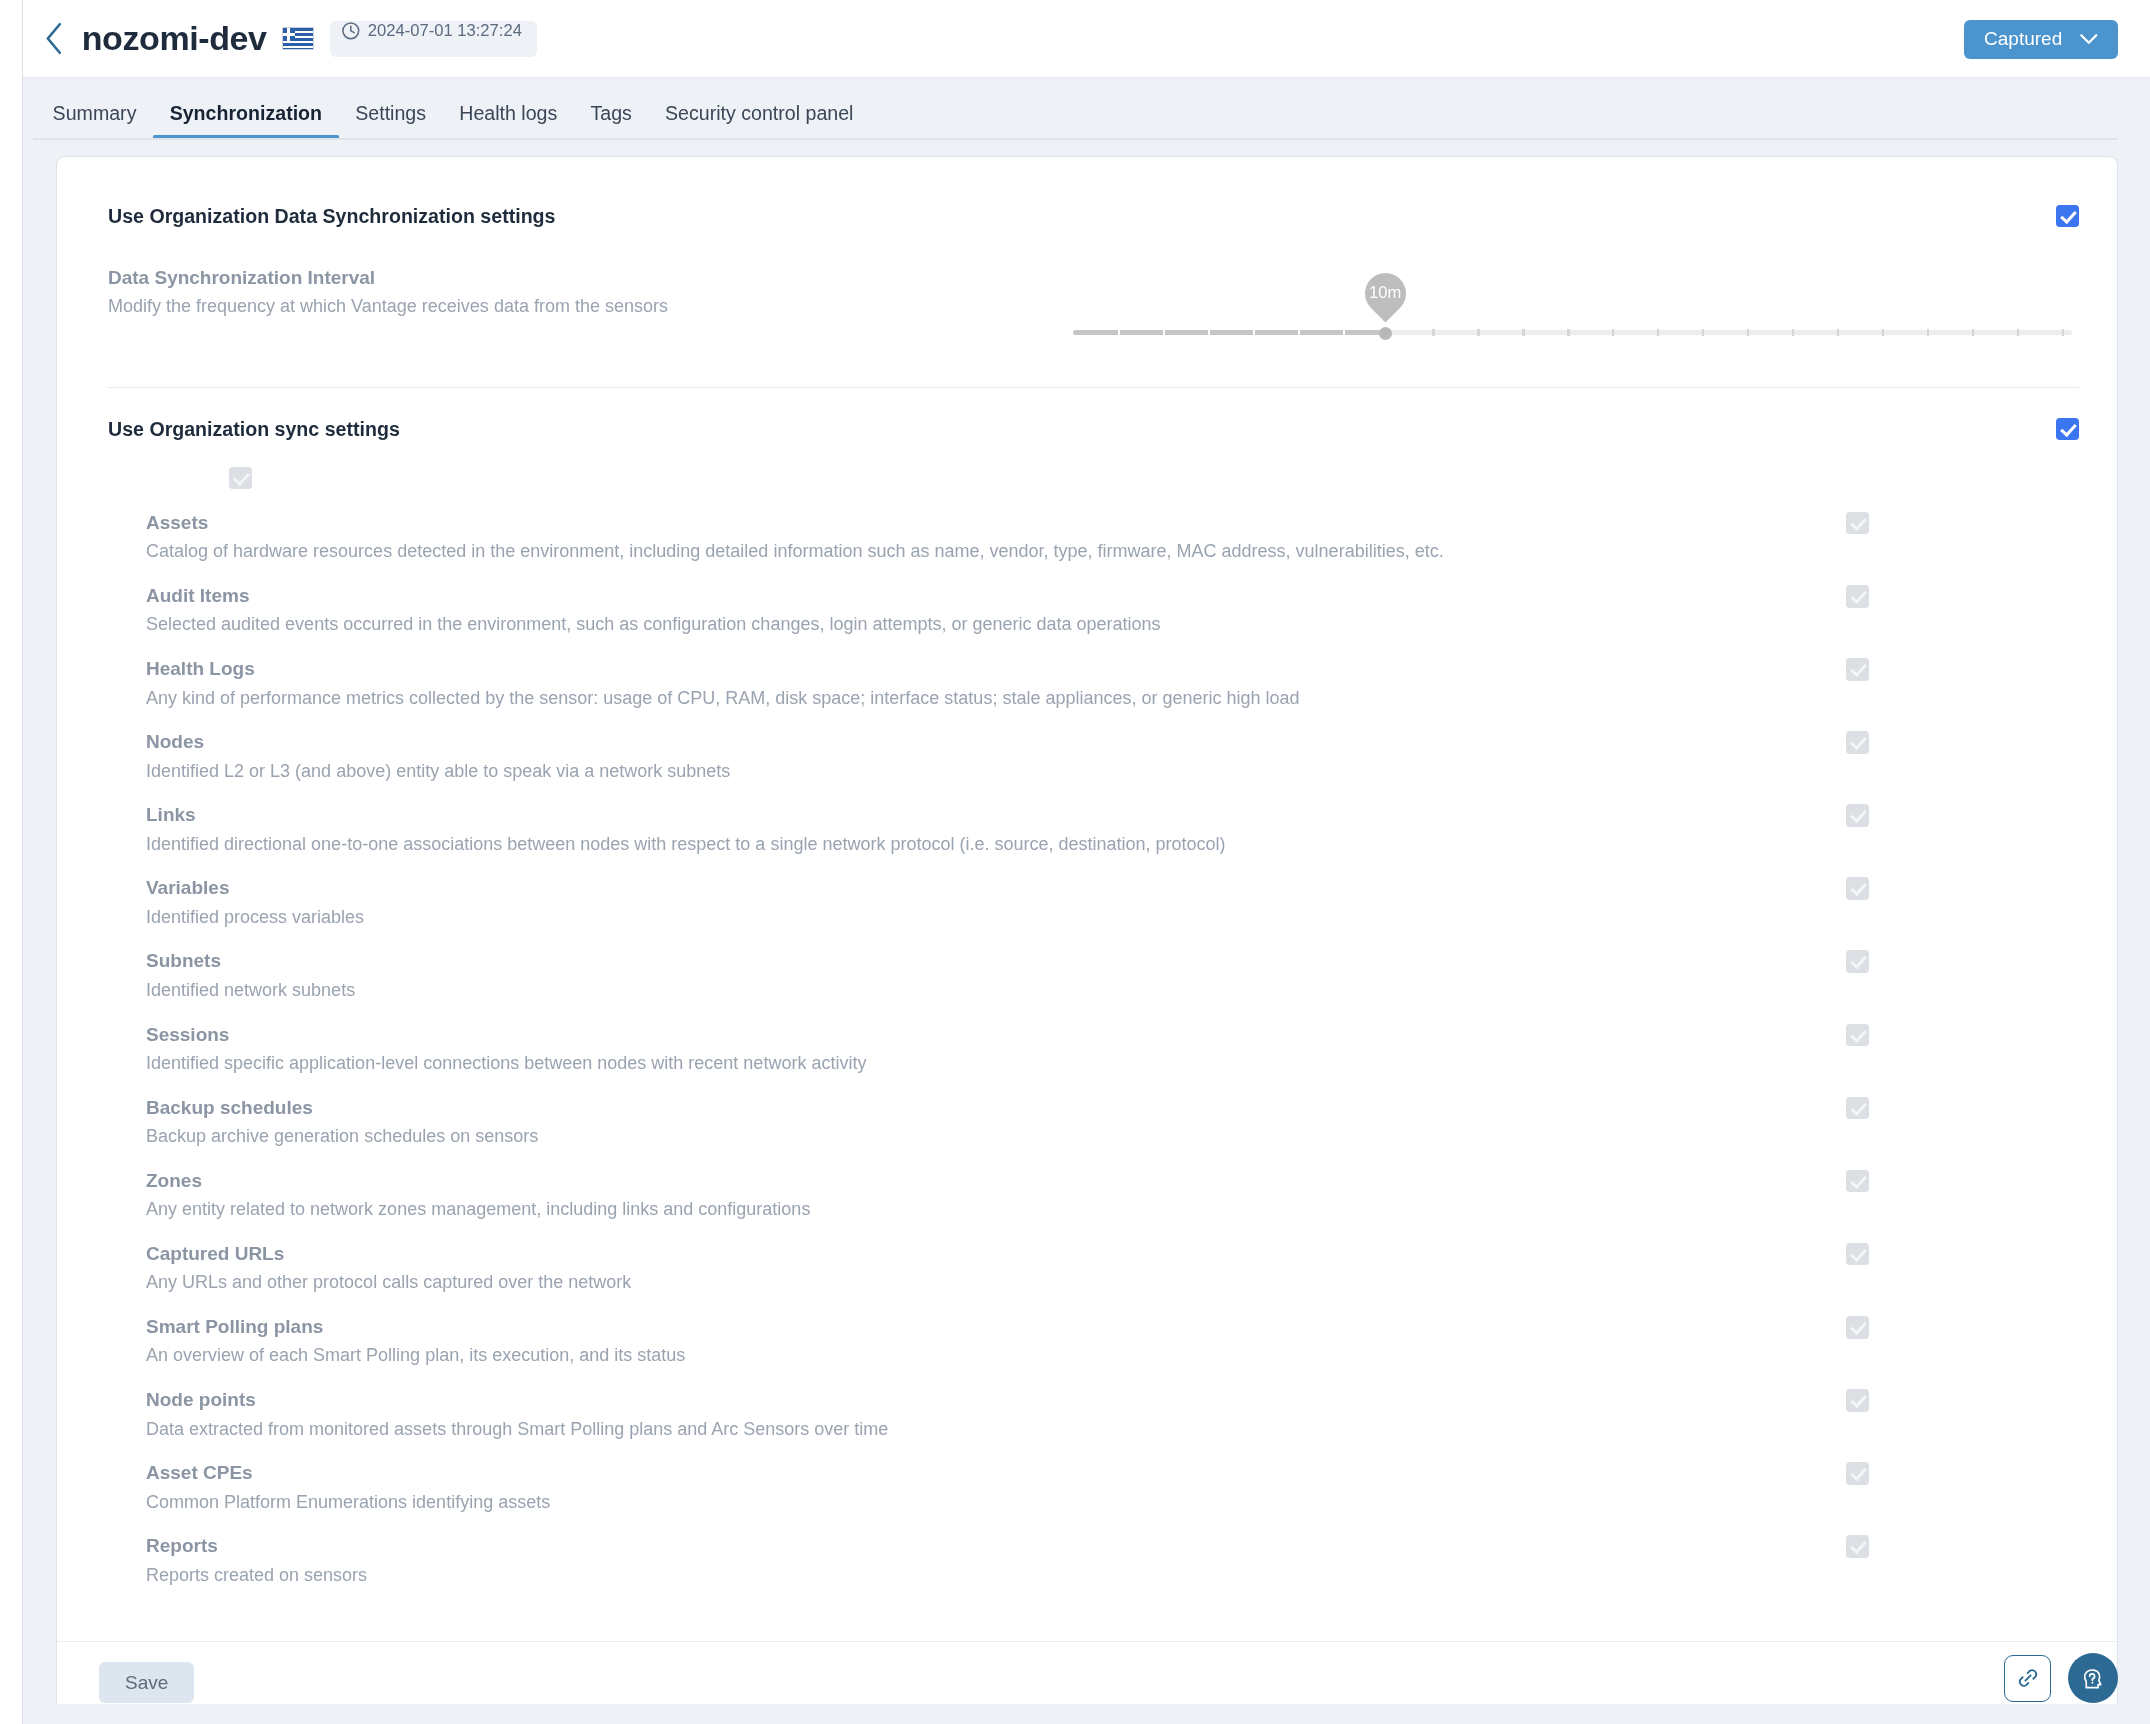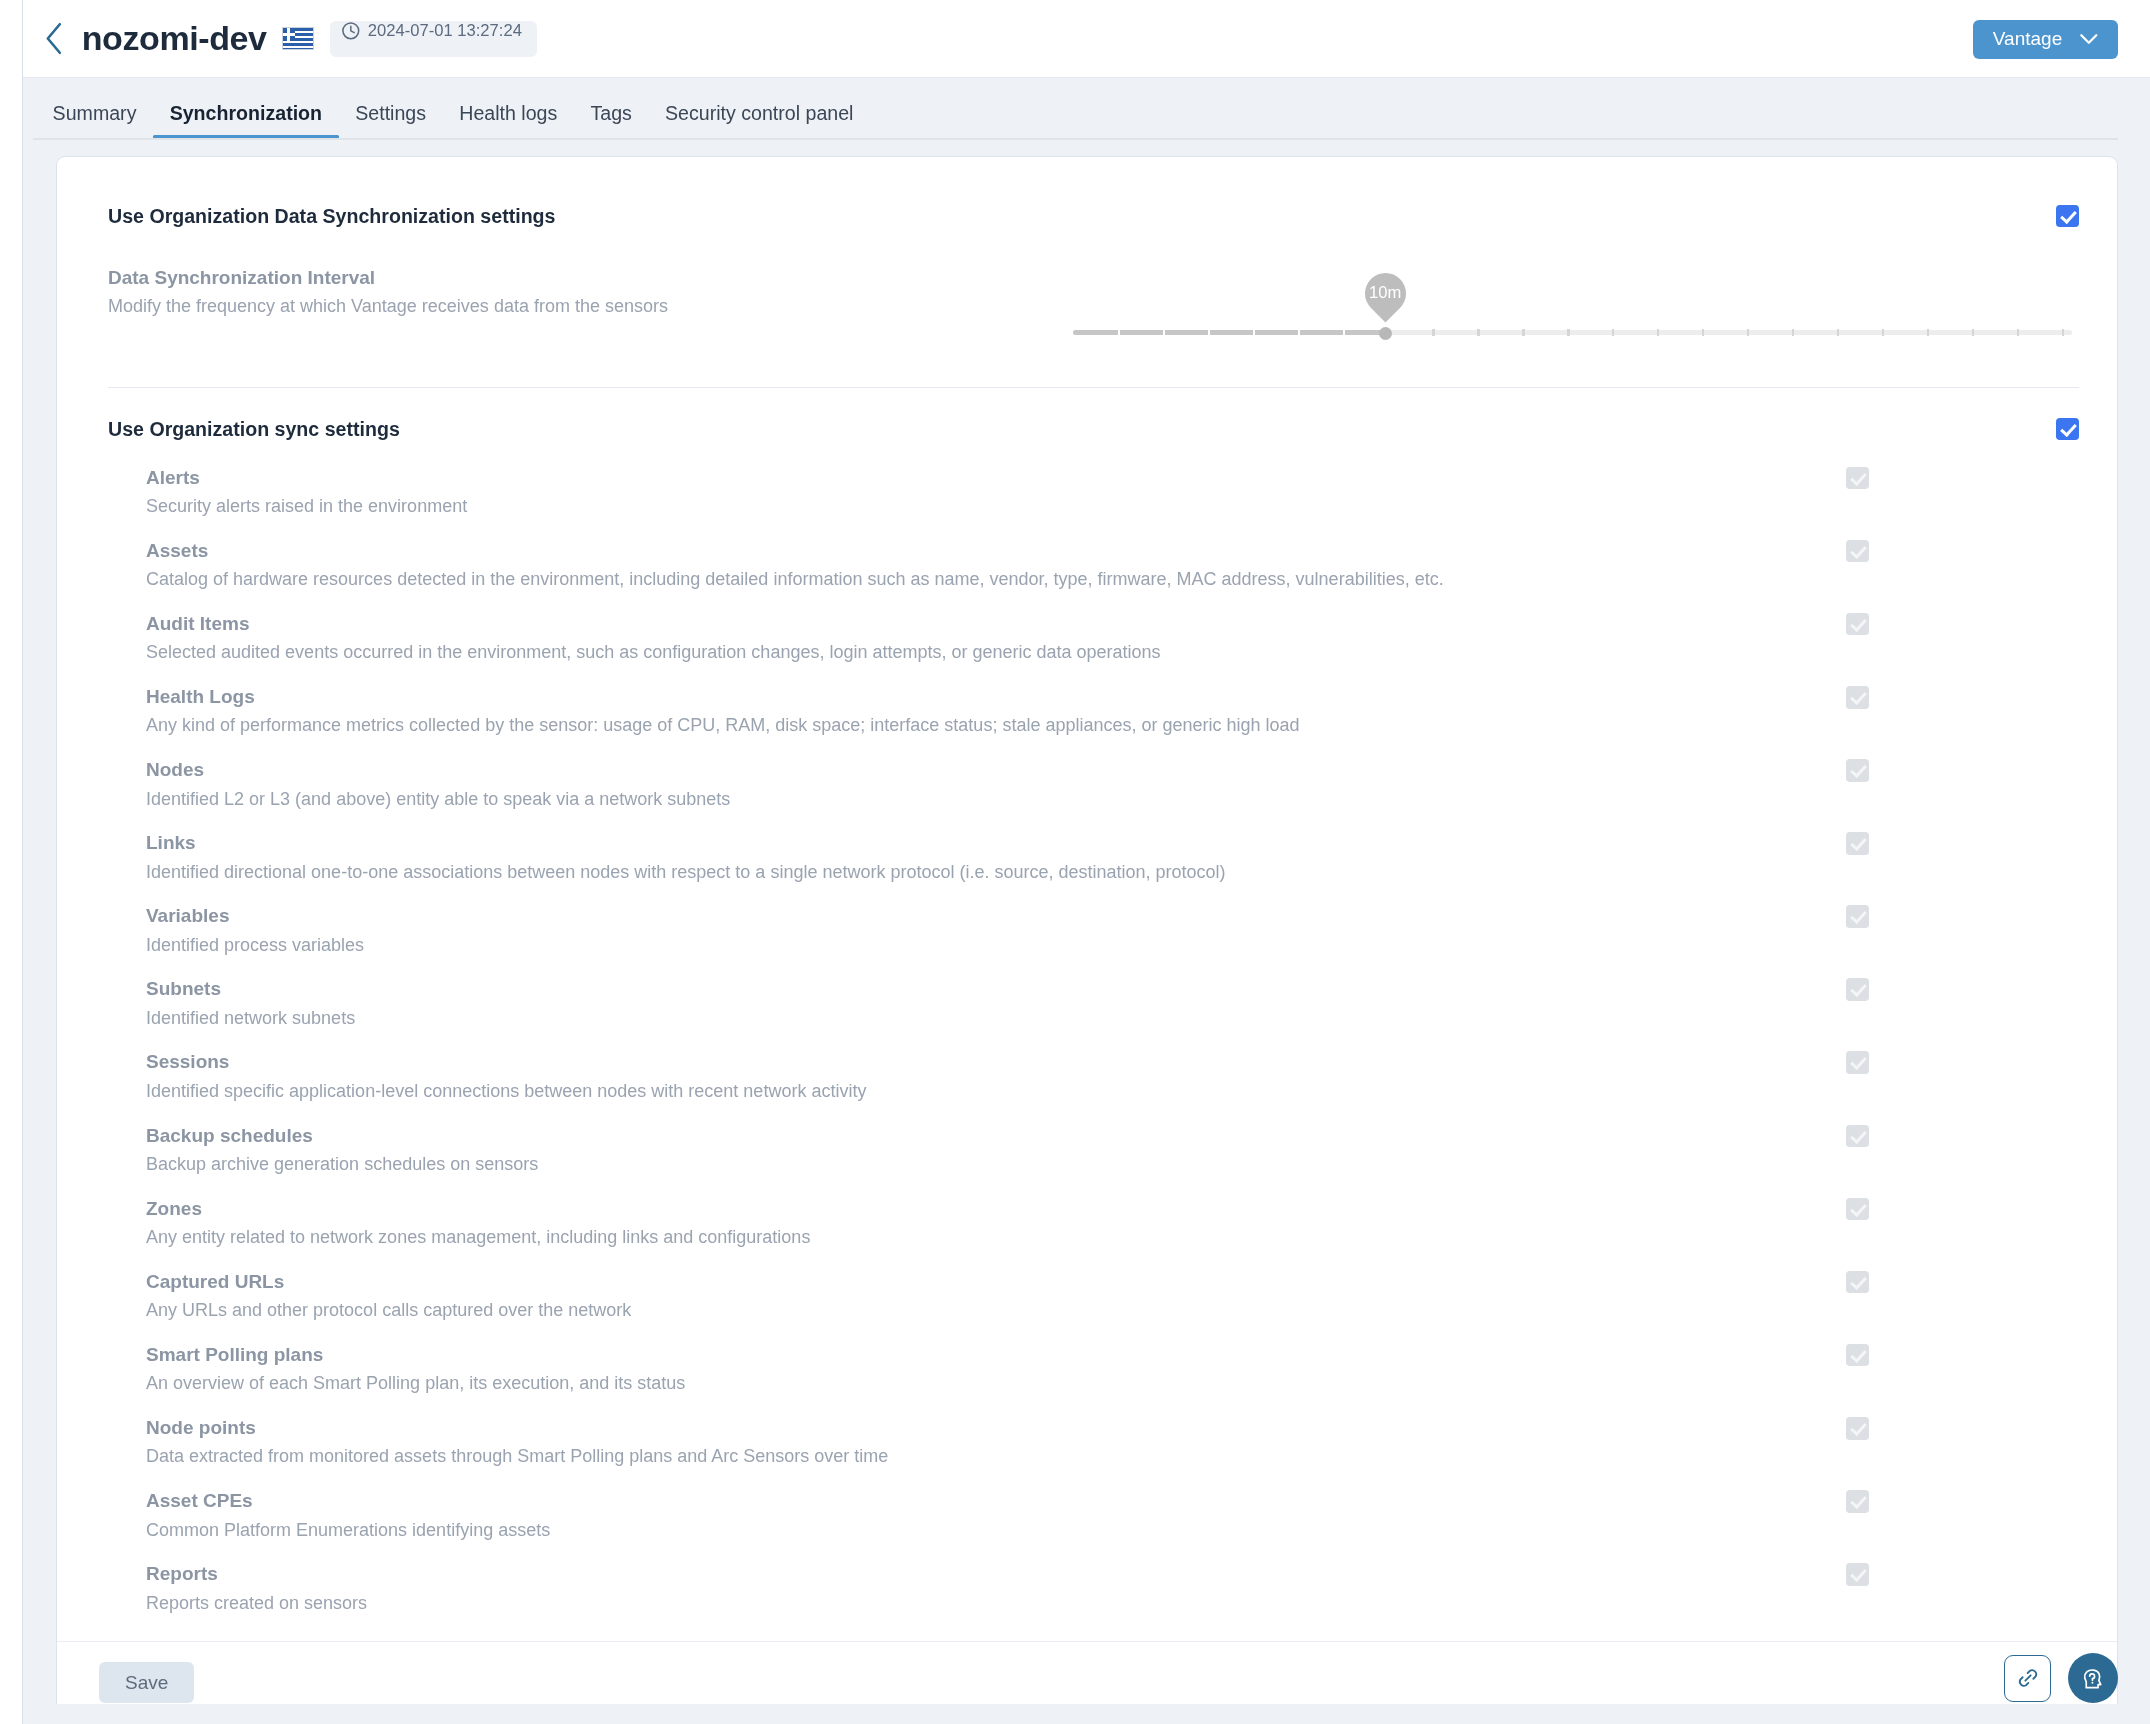--- a/index.html
+++ b/index.html
@@ -229,21 +229,21 @@
       <span>
         <svg width="19.6" height="19.6" viewBox="0 0 26 26" fill="none">
           <circle cx="13" cy="13" r="10.5" stroke="#5c6b7f" stroke-width="2"></circle>
           <path d="M13 7 L13 13 L17.5 15.5" stroke="#5c6b7f" stroke-width="2" stroke-linecap="round"></path>
         </svg>
       </span>
       <span>2024-07-01 13:27:24</span>
     </div>
 
     <button class="actions-btn">
-      <span>Vantage</span>
+      <span>Captured</span>
       <span>
         <svg width="19.6" height="12" viewBox="0 0 26 16" fill="none">
           <path d="M3 3 L13 13 L23 3" stroke="#ffffff" stroke-width="3" stroke-linecap="round" stroke-linejoin="round"></path>
         </svg>
       </span>
     </button>
   </div>
 
   <div class="tabbar-wrap">
     <div class="tabbar">
@@ -309,24 +309,20 @@
 
       <div class="section-pad">
         <div class="row-head">
           <div class="section-title">Use Organization sync settings</div>
           <div class="chk"></div>
         </div>
       </div>
 
       <div class="items">
         <div class="item">
-          <div class="item-texts">
-            <div class="item-title">Alerts</div>
-            <div class="item-desc">Security alerts raised in the environment</div>
-          </div>
           <div class="item-chk-cell">
             <div class="chk disabled item-chk"></div>
           </div>
         </div>
         <div class="item">
           <div class="item-texts">
             <div class="item-title">Assets</div>
             <div class="item-desc">Catalog of hardware resources detected in the environment, including detailed information such as name, vendor, type, firmware, MAC address, vulnerabilities, etc.</div>
           </div>
           <div class="item-chk-cell">

